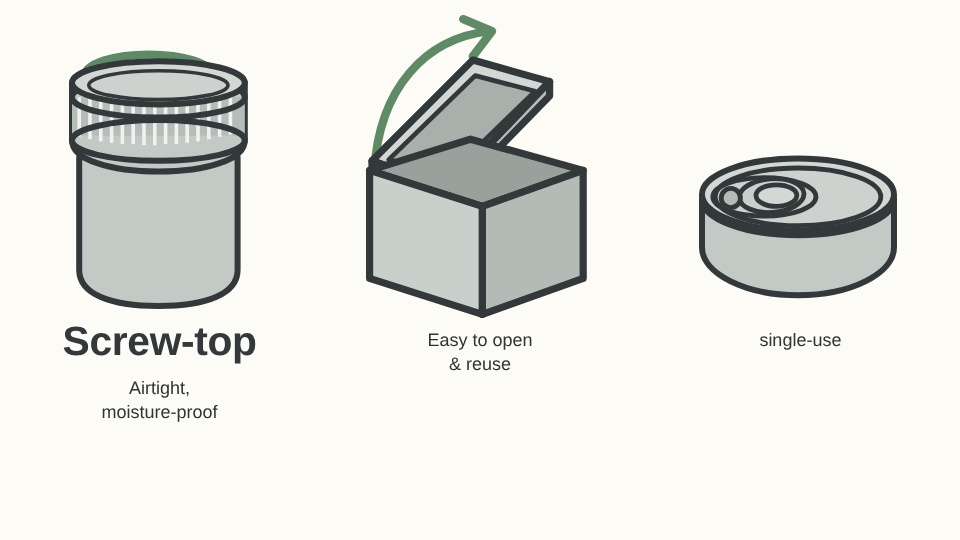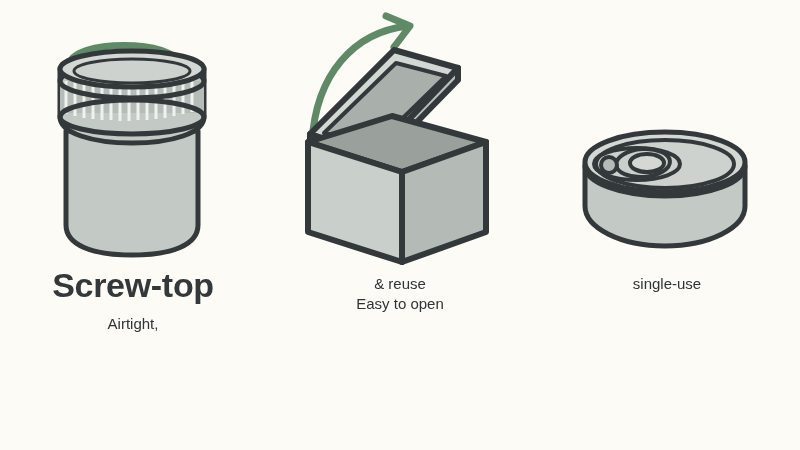--- a/index.html
+++ b/index.html
@@ -112,20 +112,21 @@
           <ellipse cx="104" cy="68" rx="72" ry="17" fill="none" stroke="#33393b" stroke-width="5"></ellipse>
           <ellipse cx="104" cy="56" rx="72" ry="18" fill="#d4d8d4" stroke="#33393b" stroke-width="5"></ellipse>
           <ellipse cx="104" cy="58" rx="58" ry="12" fill="#cdd2ce" stroke="#33393b" stroke-width="3"></ellipse>
         </g>
       </svg>
     </div>
     <div class="caption">
       <div class="title">Screw-top</div>
       <div class="subtitle">
         <span class="line">Airtight,</span>
+        <span class="line">moisture-proof</span>
       </div>
     </div>
   </div>
 
   <div class="column">
     <div class="art">
       <svg width="220" height="262" viewBox="0 0 220 262">
         <g>
           <path d="M22 136 C 26 68, 64 26, 118 20" fill="none" stroke="#5f8a66" stroke-width="7" stroke-linecap="round"></path>
           <path d="M96 10 L120 20 L104 41" fill="none" stroke="#5f8a66" stroke-width="7" stroke-linecap="round" stroke-linejoin="round"></path>
@@ -138,22 +139,22 @@
         </g>
         <g>
           <path d="M18 136 L102 110 L196 136 L112 166 Z" fill="#9aa19c" stroke="#33393b" stroke-width="6" stroke-linejoin="round"></path>
           <path d="M18 136 L18 226 L112 256 L112 166 Z" fill="#c9cfcb" stroke="#33393b" stroke-width="6" stroke-linejoin="round"></path>
           <path d="M112 166 L112 256 L196 226 L196 136 Z" fill="#b4bab6" stroke="#33393b" stroke-width="6" stroke-linejoin="round"></path>
         </g>
       </svg>
     </div>
     <div class="caption">
       <div class="subtitle">
+        <span class="line">Easy to open</span>
         <span class="line">&amp; reuse</span>
-        <span class="line">Easy to open</span>
       </div>
     </div>
   </div>
 
   <div class="column">
     <div class="art">
       <svg width="180" height="126" viewBox="0 0 180 126" style="margin-bottom:14px">
         <g>
           <path d="M8 38 L8 78 C 8 100, 44 118, 88 118 C 132 118, 168 100, 168 78 L168 38 Z" fill="#c3c9c5" stroke="#33393b" stroke-width="5" stroke-linejoin="round"></path>
           <ellipse cx="88" cy="38" rx="80" ry="30" fill="#cdd2ce" stroke="#33393b" stroke-width="5"></ellipse>

